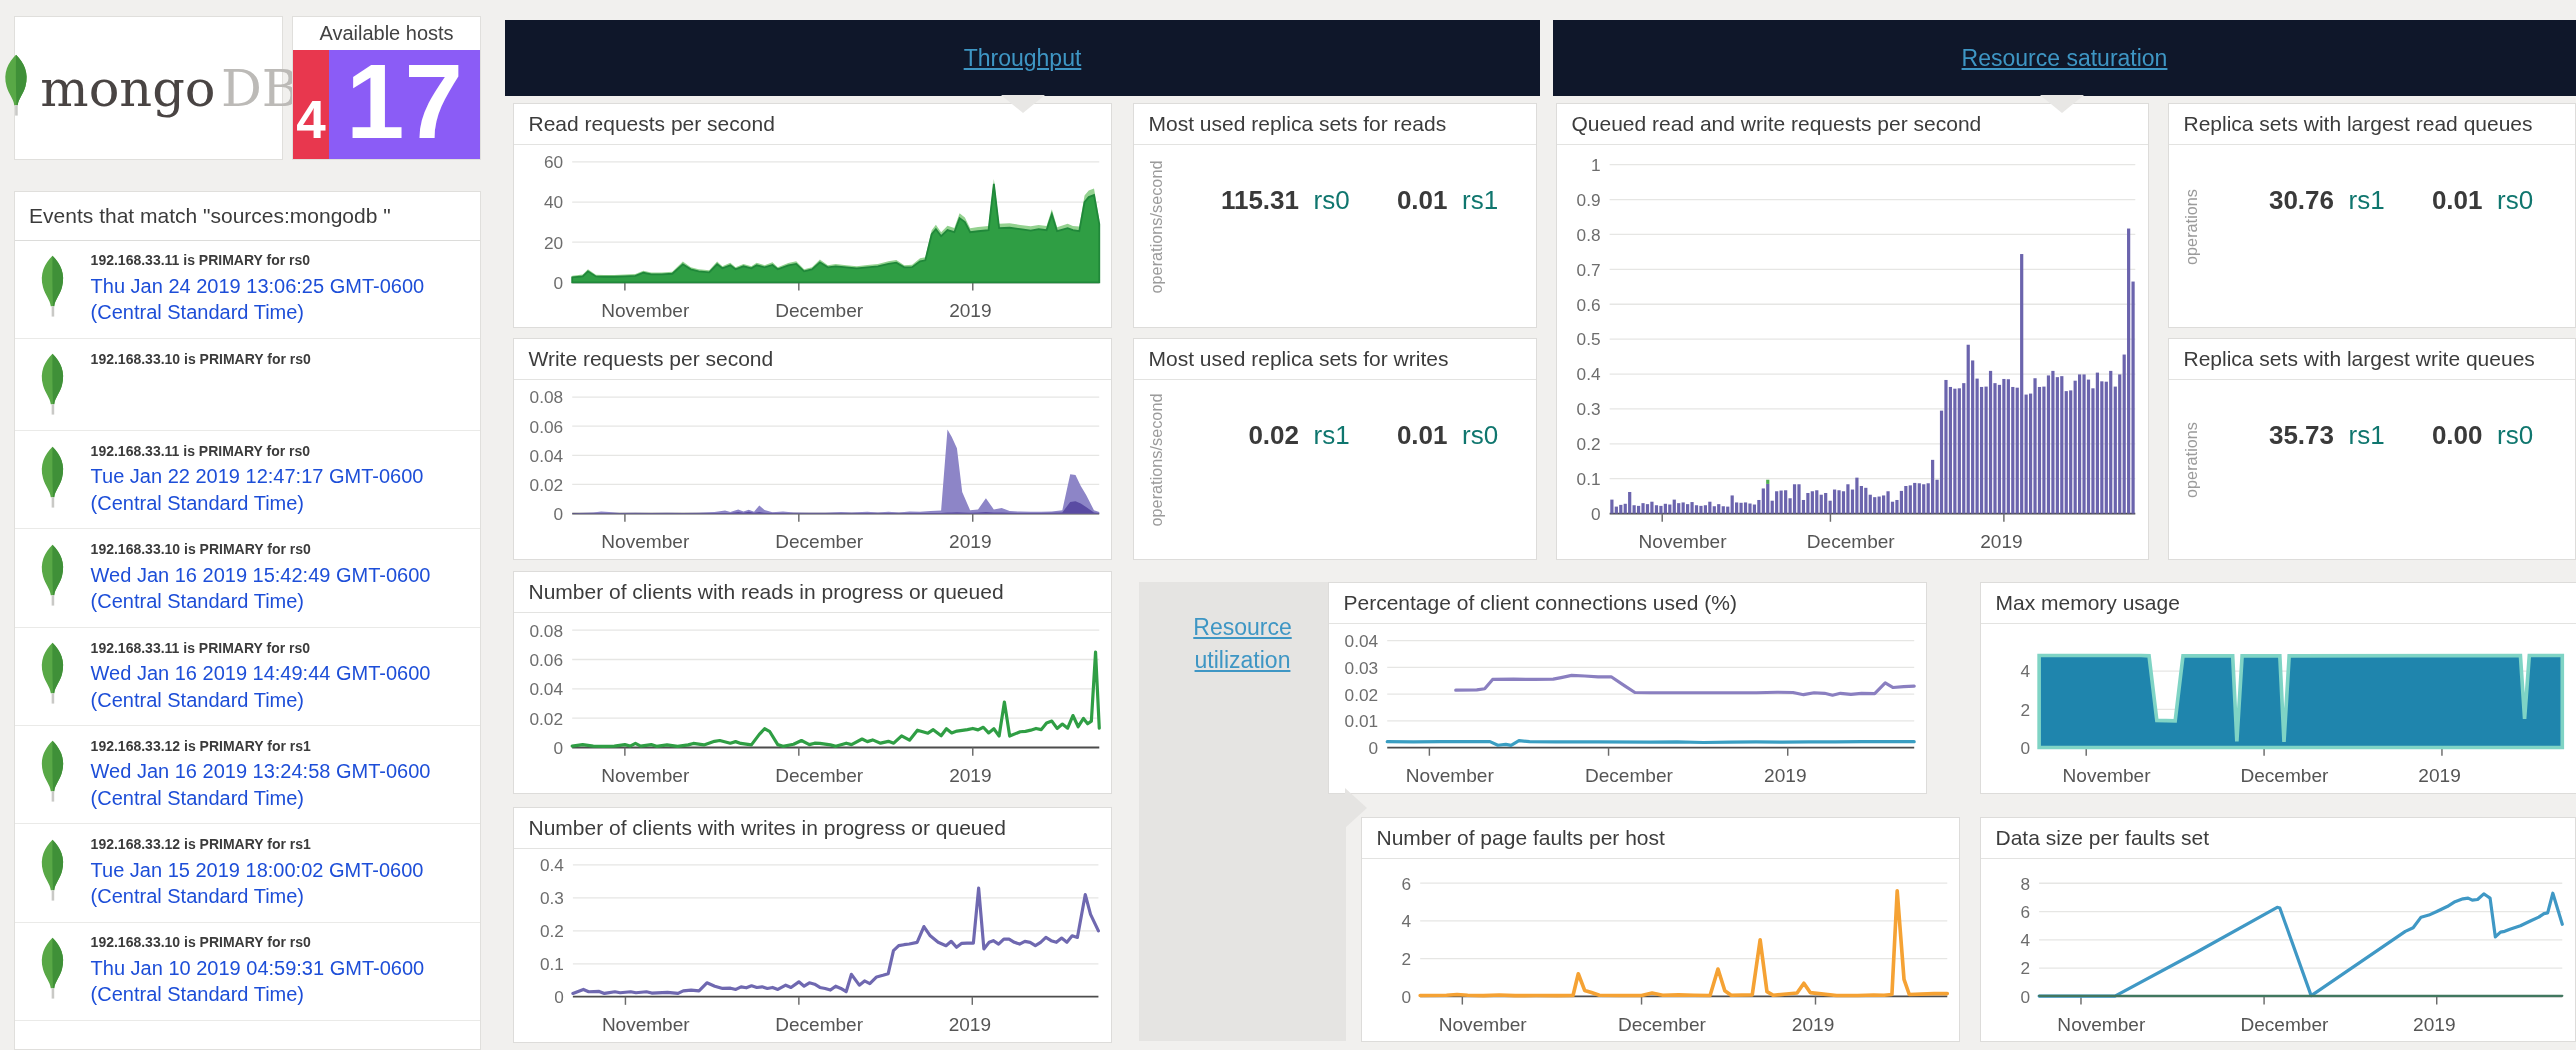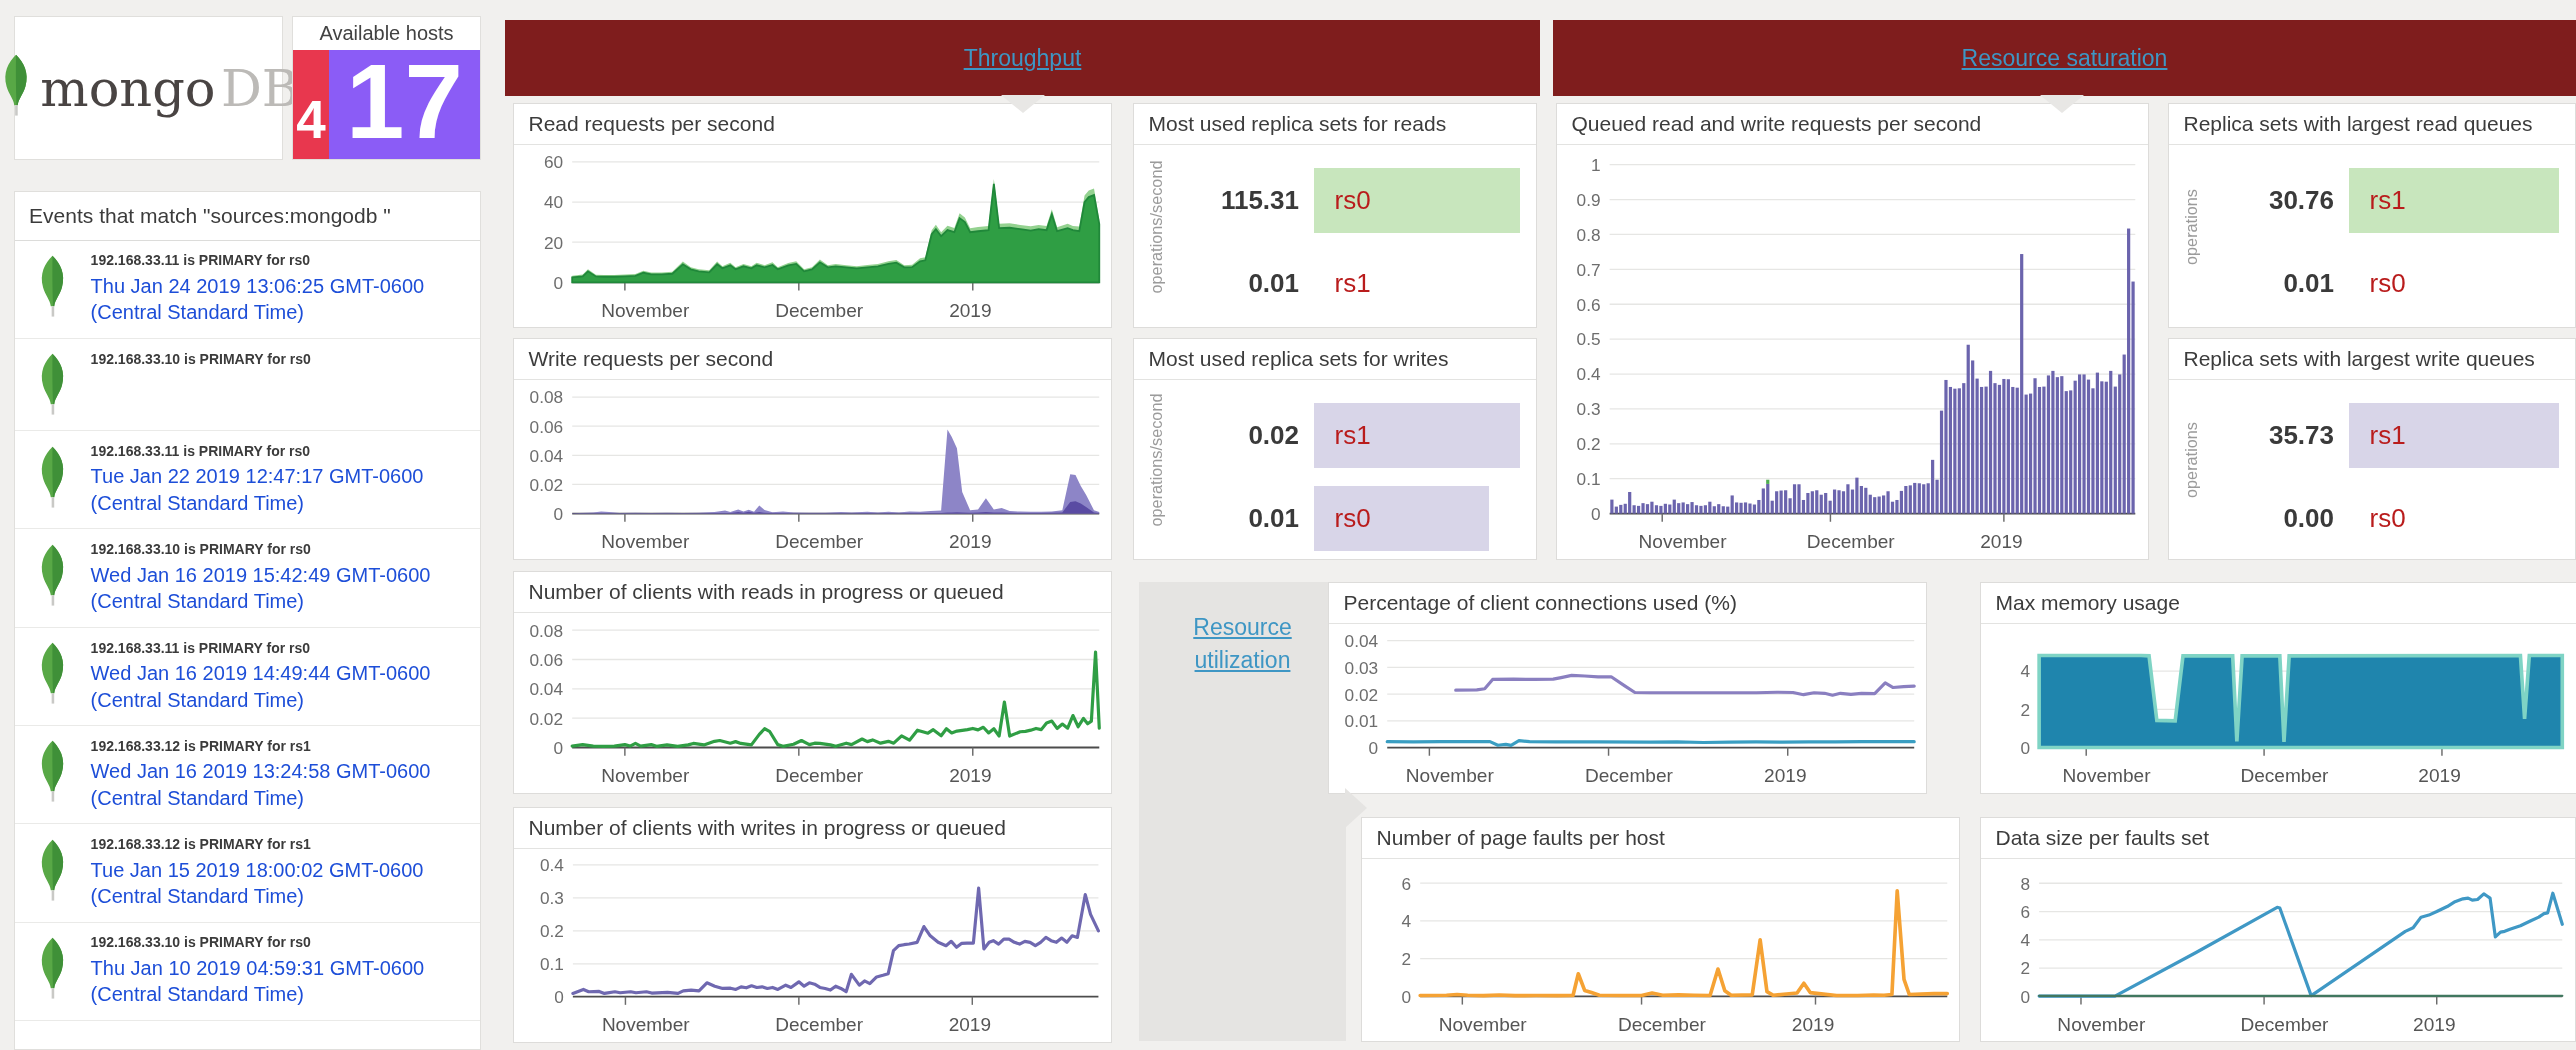--- a/index.html
+++ b/index.html
@@ -1,21 +1,21 @@
 <!DOCTYPE html>
 <html style="font-size:14.5px"><head>
 <meta charset="utf-8">
 <style>
   html,body{margin:0;padding:0}
   body{width:2576px;height:1050px;background:#f1f0ee;font-family:"Liberation Sans",sans-serif;overflow:hidden;position:relative}
   .card{position:absolute;background:#fff;border:0.9px solid #e0dfdc;box-sizing:border-box}
   .panel{position:absolute;background:#fff;border:0.9px solid #dddcda;box-sizing:border-box}
   .ptitle{height:40px;line-height:40px;padding-left:14.5px;font-size:21px;color:#3c3c3c;border-bottom:0.9px solid #e3e3e1;white-space:nowrap;overflow:hidden}
   .chart{position:absolute;left:0;right:0;top:41px;bottom:0}
-  .hdr{position:absolute;background:#7f1d1d;display:flex;align-items:center;justify-content:center}
+  .hdr{position:absolute;background:#0f172a;display:flex;align-items:center;justify-content:center}
   .dlink{color:#3e96c4;text-decoration:underline;font-size:23px;cursor:pointer}
   .notch-down{position:absolute;width:0;height:0;border-left:22px solid transparent;border-right:22px solid transparent;border-top:18px solid #e8e7e5;z-index:6}
   .notch-right{position:absolute;width:0;height:0;border-top:20px solid transparent;border-bottom:20px solid transparent;border-left:22px solid #e5e4e2;z-index:6}
   
   .logo-wrap{display:flex;align-items:center;justify-content:center;height:100%;gap:5.4px}
   .logo-mongo{font-family:"DejaVu Serif",serif;font-size:51px;color:#494443}
   .logo-db{font-family:"DejaVu Serif",serif;font-size:51px;color:#bcbab7}
   
   .hosts-label{height:33px;line-height:33px;text-align:center;font-size:20px;color:#424242;background:#fff}
   .hosts-row{display:flex;height:109px}
@@ -23,26 +23,26 @@
   .hosts-up{flex:1;background:#8b5cf6;color:#fff;font-weight:bold;font-size:105px;display:flex;align-items:flex-end;justify-content:center;padding-bottom:5px;line-height:1;box-sizing:border-box}
   
   .ev-head{padding:11.8px 14.5px;font-size:21px;color:#3b3b3b;border-bottom:0.9px solid #dcdcda}
   .ev-row{display:flex;border-bottom:0.9px solid #eaeae8;padding:11.8px 5.4px 11.8px 0}
   .ev-icon{width:76px;flex:none;display:flex;justify-content:center;padding-top:2.7px}
   .ev-body{flex:1;min-width:0}
   .ev-title{font-size:14px;font-weight:bold;color:#3b3b3b;margin-bottom:4.5px}
   .ev-time{font-size:20px;color:#1d4ed8;line-height:1.33}
   
   .tl-ylabel{position:absolute;top:55%;left:22px;transform:translate(-50%,-50%) rotate(-90deg);white-space:nowrap;font-size:16.3px;color:#9b9b9b}
-  .tl-rows{position:absolute;left:49px;right:16.3px;top:40px;bottom:0;padding-top:23.6px;display:flex;flex-direction:column;gap:18px}
+  .tl-rows{position:absolute;left:49px;right:16.3px;top:40px;bottom:0;padding-top:23.6px;display:flex;flex-direction:row;gap:18px}
   .tl-row{display:flex;align-items:center;height:65px;flex:none}
   .tl-num{width:116px;text-align:right;font-weight:bold;font-size:26px;color:#3a3a3a;flex:none;padding-right:14.5px}
   .tl-bar{position:relative;flex:1;height:65px}
   .tl-fill{position:absolute;left:0;top:0;bottom:0}
-  .tl-label{position:absolute;left:21px;top:50%;transform:translateY(-50%);font-size:26px;color:#b91c1c}
+  .tl-label{position:absolute;left:0;top:50%;transform:translateY(-50%);font-size:26px;color:#0f766e}
   
   .yt{font-size:19px;fill:#6d6d6d;font-family:"Liberation Sans",sans-serif}
   .xt{font-size:21px;fill:#555;font-family:"Liberation Sans",sans-serif}
   .gray-group{position:absolute;background:#e5e4e2}
   .gray-link{padding-top:29px;text-align:center;line-height:1.45}
 </style>
 </head>
 <body>
 
 <div class="card" style="left:13.6px;top:16.3px;width:269px;height:144px">

